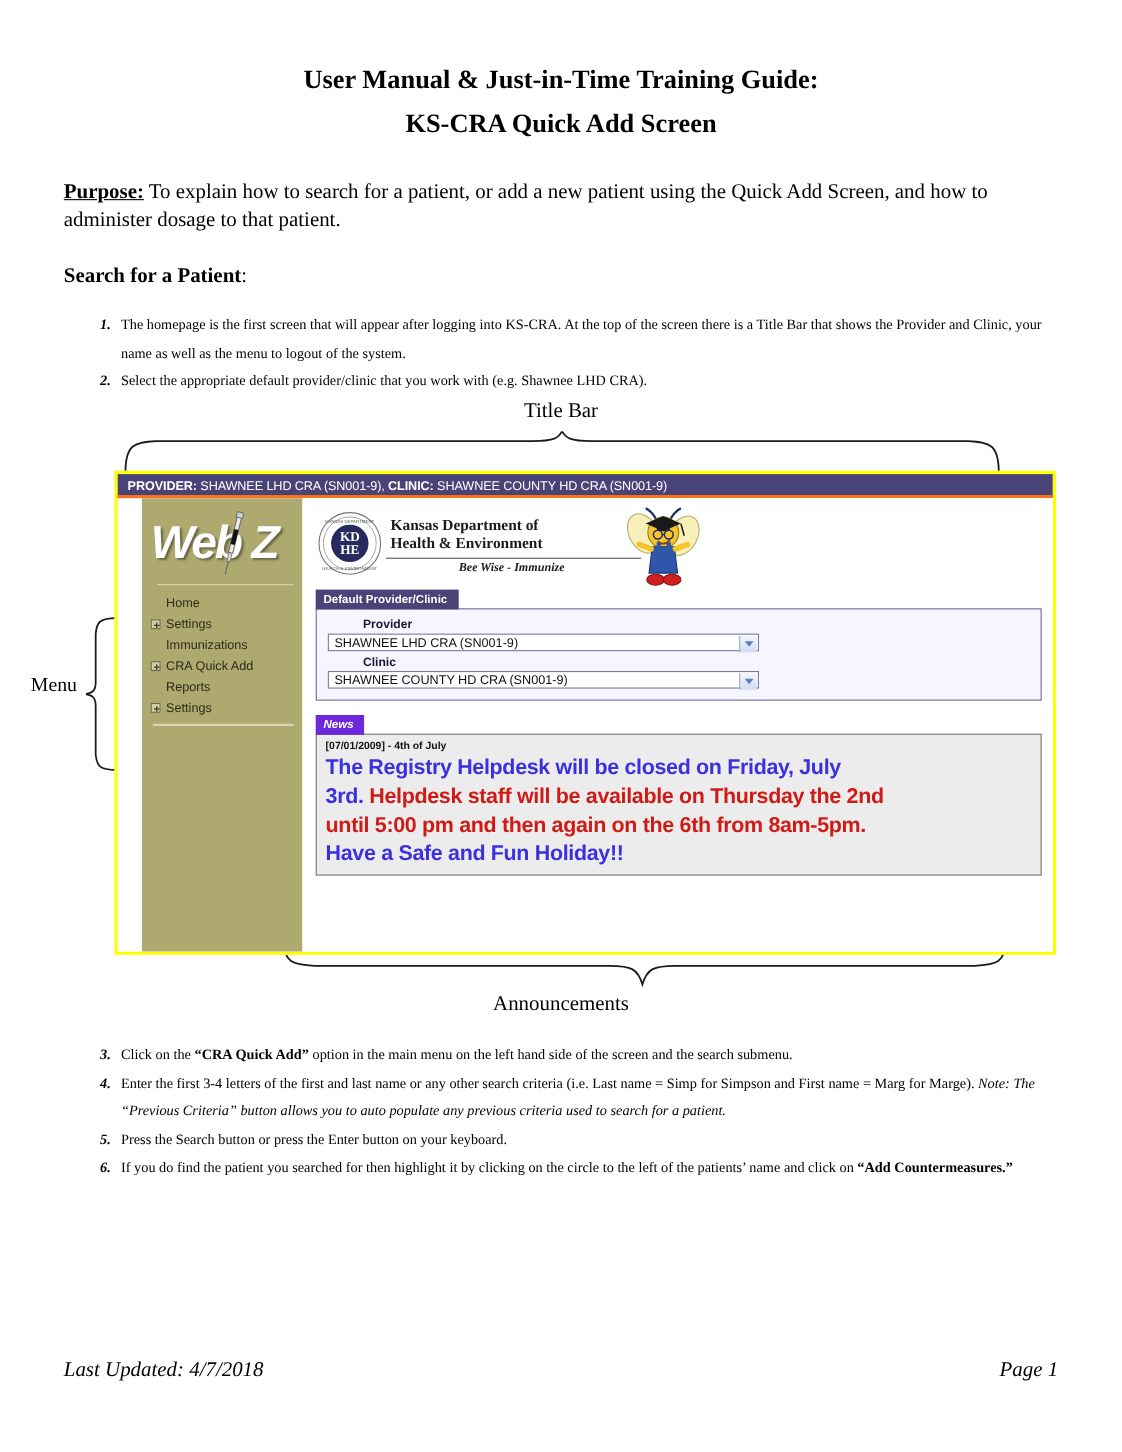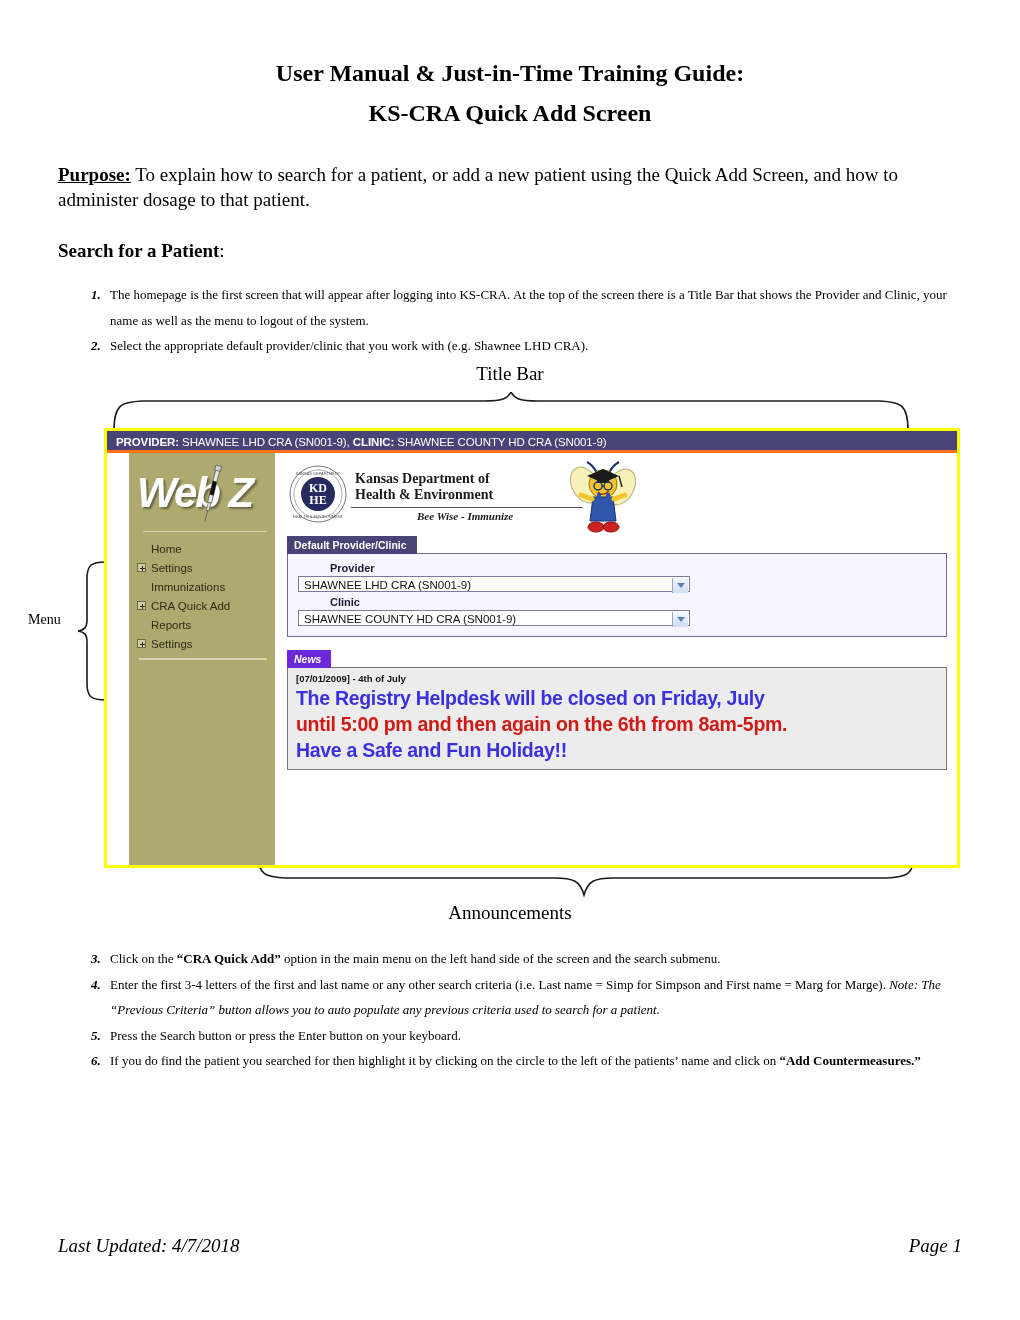--- a/index.html
+++ b/index.html
@@ -84,21 +84,21 @@
     position: absolute;
     left: 0; right: 0;
     top: 363px;
     text-align: center;
     font-size: 19px;
   }
   .label-menu {
     position: absolute;
     left: 28px;
     top: 612px;
-    font-size: 14px;
+    font-size: 18px;
   }
   .label-announce {
     position: absolute;
     left: 0; right: 0;
     top: 902px;
     text-align: center;
     font-size: 19px;
   }
 
   .brace-top {
@@ -535,20 +535,24 @@
             </div>
           </div>
         </div>
 
         <div class="panel" style="margin-top:12px;">
           <div class="panel-tab news">News</div>
           <div class="panel-box news-box">
             <div class="news-date">[07/01/2009] - 4th of July</div>
             <div class="news-body">
               <div><span class="news-blue">The Registry Helpdesk will be closed on Friday, July</span></div>
+              <div>
+                <span class="news-blue">3rd.</span>
+                <span class="news-red">Helpdesk staff will be available on Thursday the 2nd</span>
+              </div>
               <div><span class="news-red">until 5:00 pm and then again on the 6th from 8am-5pm.</span></div>
               <div><span class="news-blue">Have a Safe and Fun Holiday!!</span></div>
             </div>
           </div>
         </div>
 
       </div>
     </div>
   </div>
 

